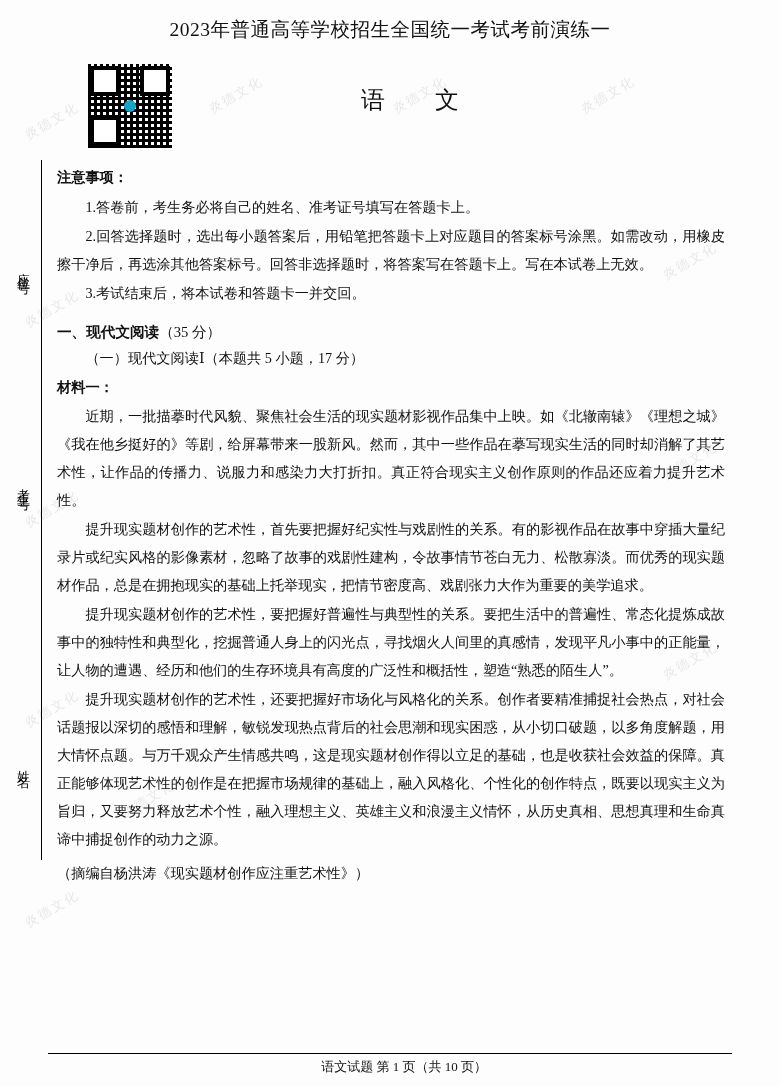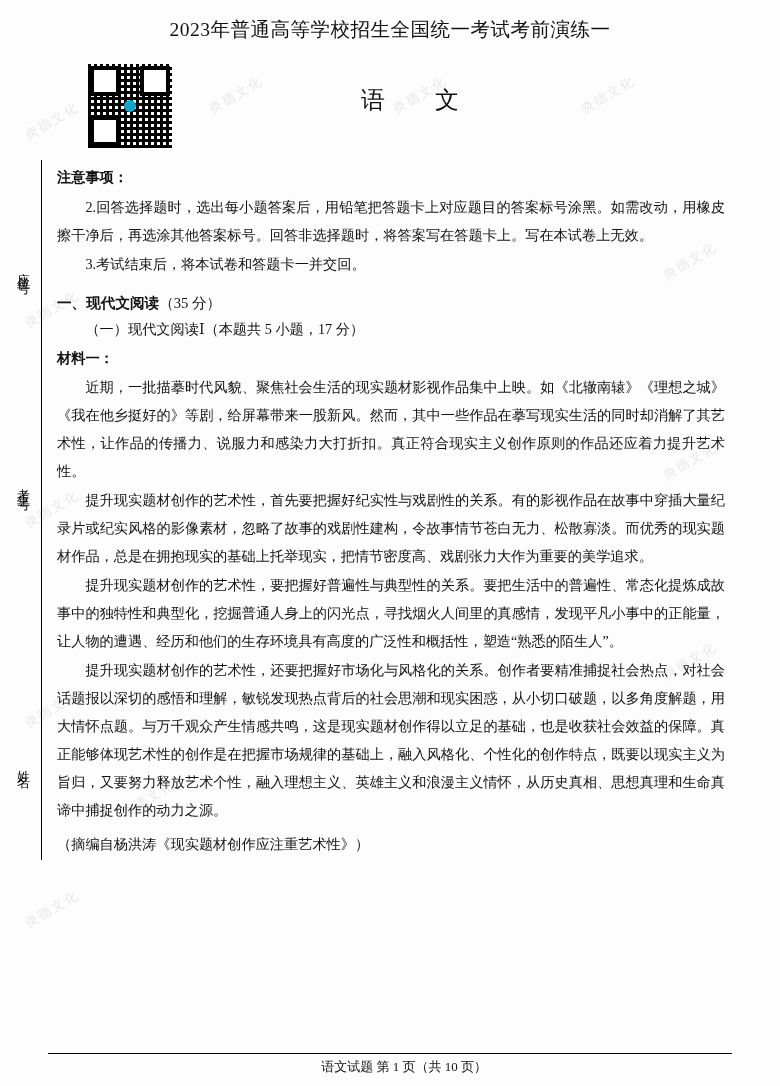--- a/index.html
+++ b/index.html
@@ -205,20 +205,21 @@
   <div class="qr">
     <div class="qr-inner"></div>
     <div class="qr-dot"></div>
   </div>
 
   <div class="subject">语  文</div>
 
   <div class="content">
 
     <div class="sec-head">注意事项：</div>
+    <p class="t ind">1.答卷前，考生务必将自己的姓名、准考证号填写在答题卡上。</p>
     <p class="t ind">2.回答选择题时，选出每小题答案后，用铅笔把答题卡上对应题目的答案标号涂黑。如需改动，用橡皮擦干净后，再选涂其他答案标号。回答非选择题时，将答案写在答题卡上。写在本试卷上无效。</p>
     <p class="t ind">3.考试结束后，将本试卷和答题卡一并交回。</p>
 
     <div class="gap-md"></div>
 
     <p class="sec-title"><span class="b">一、现代文阅读</span><span>（35 分）</span></p>
     <p class="t ind">（一）现代文阅读Ⅰ（本题共 5 小题，17 分）</p>
     <p class="t bold">材料一：</p>
 
     <p class="t ind">近期，一批描摹时代风貌、聚焦社会生活的现实题材影视作品集中上映。如《北辙南辕》《理想之城》《我在他乡挺好的》等剧，给屏幕带来一股新风。然而，其中一些作品在摹写现实生活的同时却消解了其艺术性，让作品的传播力、说服力和感染力大打折扣。真正符合现实主义创作原则的作品还应着力提升艺术性。</p>

